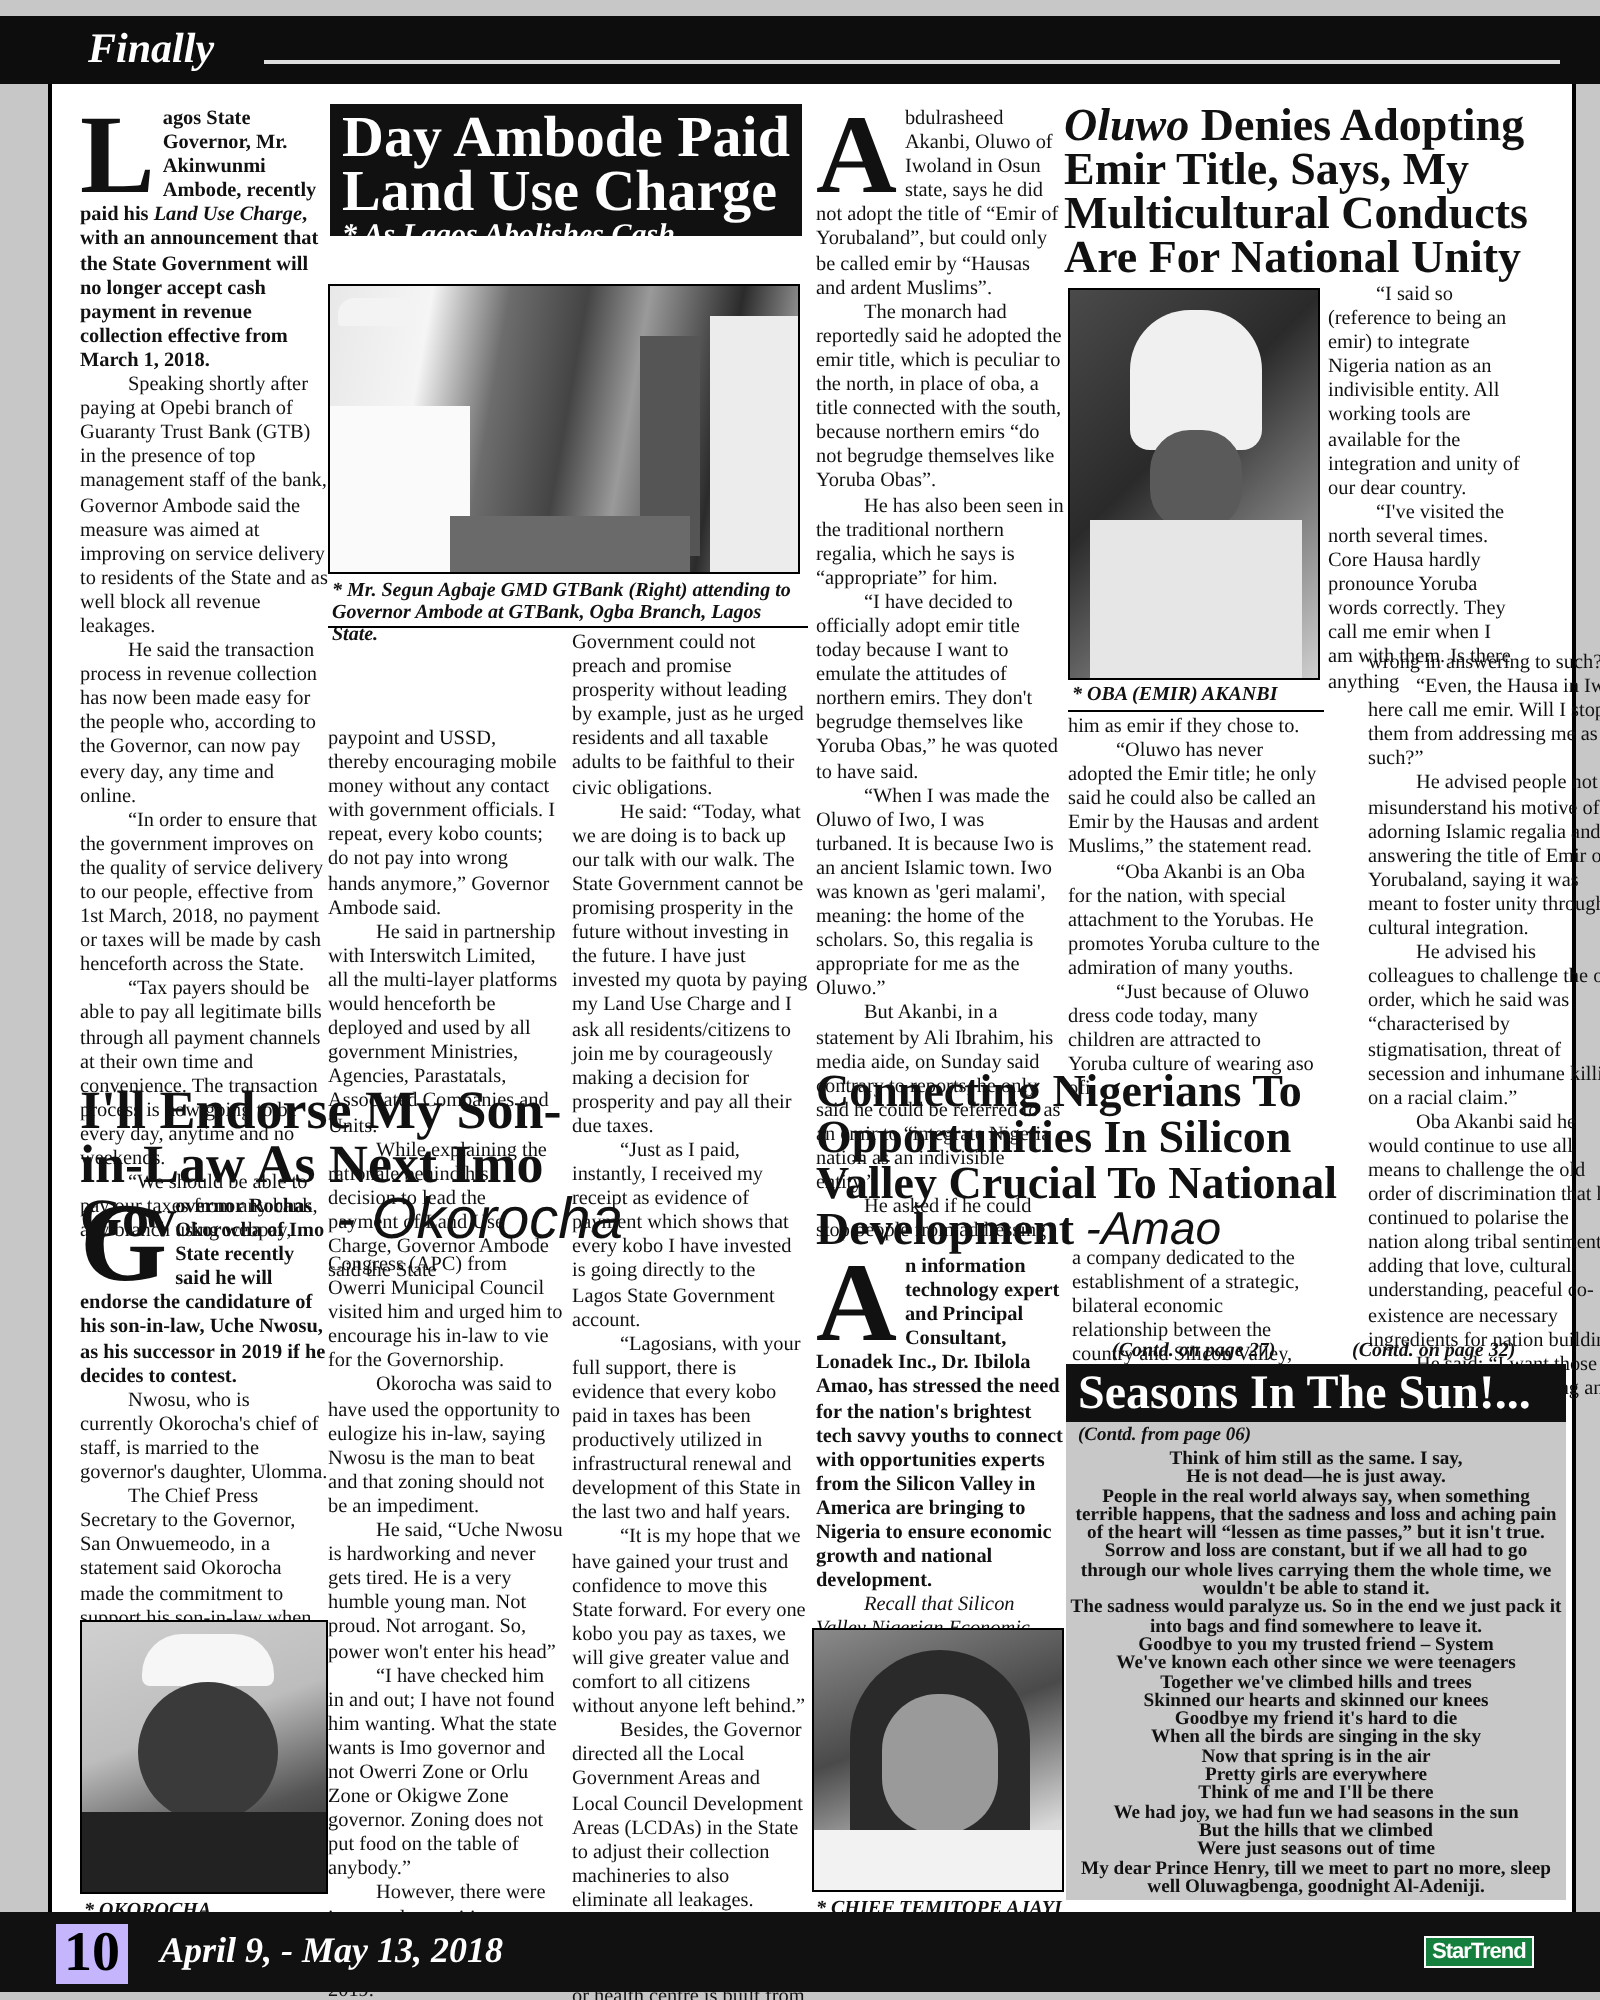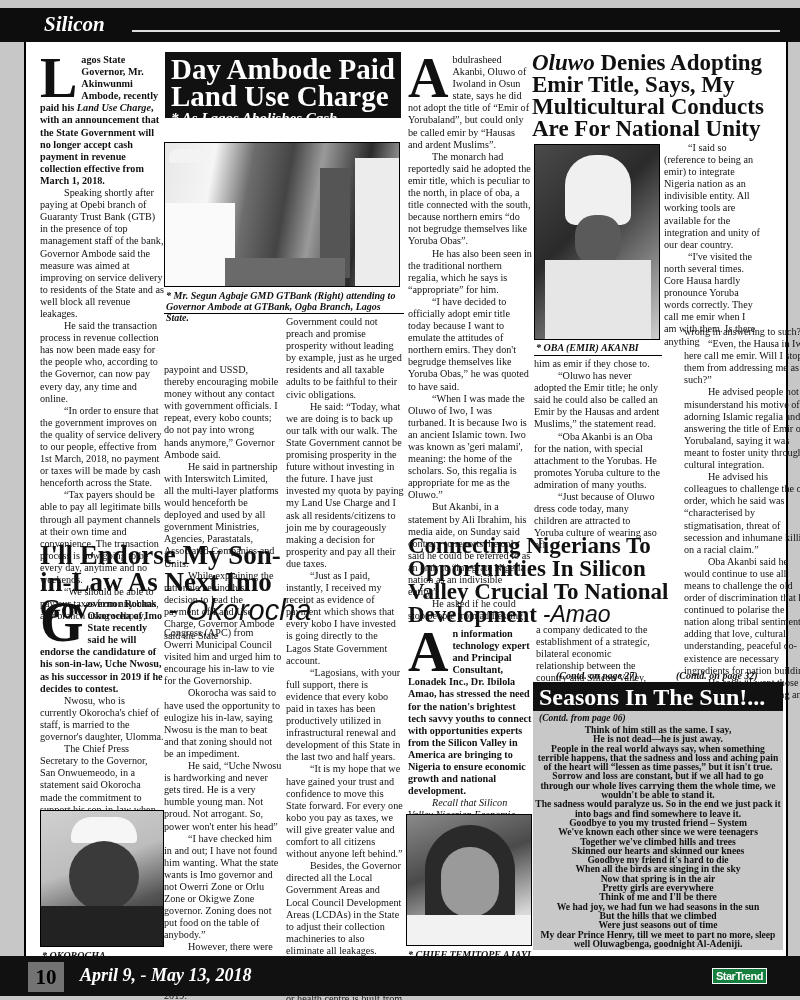--- a/index.html
+++ b/index.html
@@ -3,21 +3,21 @@
 <meta charset="utf-8">
 <style>
 *{box-sizing:border-box;margin:0;padding:0}
 html,body{width:800px;height:1000px;overflow:hidden;background:#c7c7c7}
 body{position:relative;font-family:"Liberation Serif","DejaVu Serif",serif;color:#111}
 #topbar{position:absolute;left:0;top:8px;width:800px;height:34px;background:#0d0d0d}
 #section-title{position:absolute;left:44px;top:12px;font-style:italic;font-weight:bold;color:#fff;font-size:21px}
 #section-rule{position:absolute;left:132px;right:20px;top:30px;height:2px;background:#ddd}
 #page{position:absolute;left:24px;top:42px;width:764px;height:918px;background:#fff;border-left:2px solid #000;border-right:2px solid #000}
 #botbar{position:absolute;left:0;top:956px;width:800px;height:40px;background:#111}
-#pagenum{position:absolute;left:28px;top:962px;width:36px;height:30px;background:#737373;color:#000;font-weight:bold;font-size:21px;text-align:center;line-height:30px}
+#pagenum{position:absolute;left:28px;top:962px;width:36px;height:30px;background:#c4b5fd;color:#000;font-weight:bold;font-size:28px;text-align:center;line-height:30px}
 #pubdate{position:absolute;left:80px;top:965px;color:#fff;font-style:italic;font-weight:bold;font-size:18px}
 #brand{position:absolute;left:712px;top:968px;padding:1px 3px;color:#fff;font-family:"Liberation Sans",sans-serif;font-weight:bold;font-size:11px;border:1px solid #fff;background:#15803d;letter-spacing:-0.5px}
 .col{position:absolute;font-size:10.2px;line-height:12.1px}
 .col p{text-indent:24px}
 .col p.ni{text-indent:0}
 .b{font-weight:bold}
 .bi{font-weight:bold;font-style:italic}
 .i{font-style:italic}
 .drop{float:left;font-size:56px;line-height:44px;font-weight:bold;margin:2px 4px 0 0;font-family:"Liberation Serif",serif}
 .headbox{position:absolute;background:#111;color:#fff;padding:4px 6px}
@@ -29,21 +29,21 @@
 .contd{position:absolute;font-size:10px;font-weight:bold;font-style:italic}
 #seasons{position:absolute;left:533px;top:682px;width:250px;height:268px;background:#c8c8c8}
 #seasons-head{background:#111;color:#fff;font-size:24px;font-weight:bold;padding:1px 6px;height:29px;line-height:28px}
 #seasons-from{font-size:9.5px;font-style:italic;font-weight:bold;padding:2px 6px}
 #seasons-body{font-size:9.6px;line-height:9.3px;text-align:center;font-weight:bold;padding:0 2px}
 </style>
 </head>
 <body>
 
 <div id="topbar"></div>
-<div id="section-title">Silicon</div>
+<div id="section-title">Finally</div>
 <div id="section-rule"></div>
 
 <div id="page"></div>
 
 <div class="col" style="left:40px;top:54px;width:124px;">
   <p class="ni b"><span class="drop">L</span><span>agos State Governor, Mr. Akinwunmi Ambode, recently paid his </span><span class="i">Land Use Charge</span><span>, with an announcement that the State Government will no longer accept cash payment in revenue collection effective from March 1, 2018.</span></p>
   <p>Speaking shortly after paying at Opebi branch of Guaranty Trust Bank (GTB) in the presence of top management staff of the bank, Governor Ambode said the measure was aimed at improving on service delivery to residents of the State and as well block all revenue leakages.</p>
   <p>He said the transaction process in revenue collection has now been made easy for the people who, according to the Governor, can now pay every day, any time and online.</p>
   <p>“In order to ensure that the government improves on the quality of service delivery to our people, effective from 1st March, 2018, no payment or taxes will be made by cash henceforth across the State.</p>
   <p>“Tax payers should be able to pay all legitimate bills through all payment channels at their own time and convenience. The transaction process is now going to be every day, anytime and no weekends.</p>

